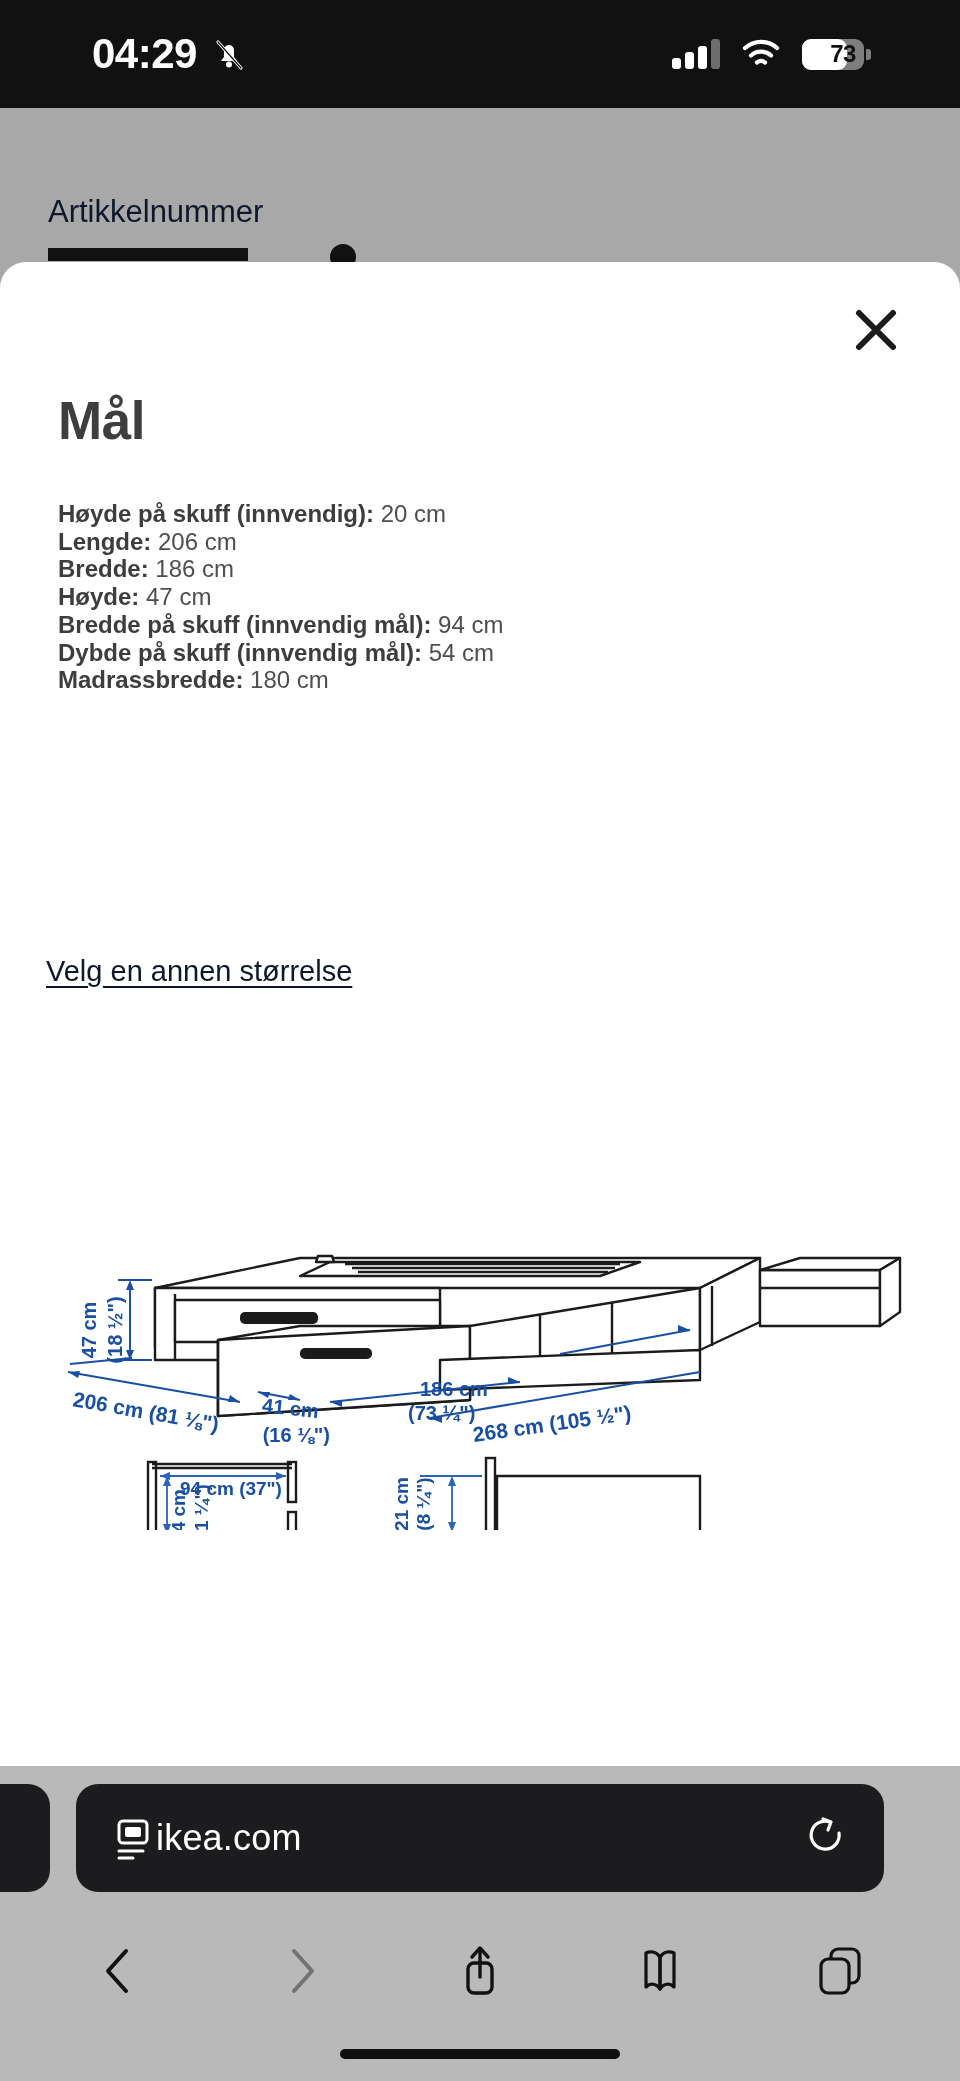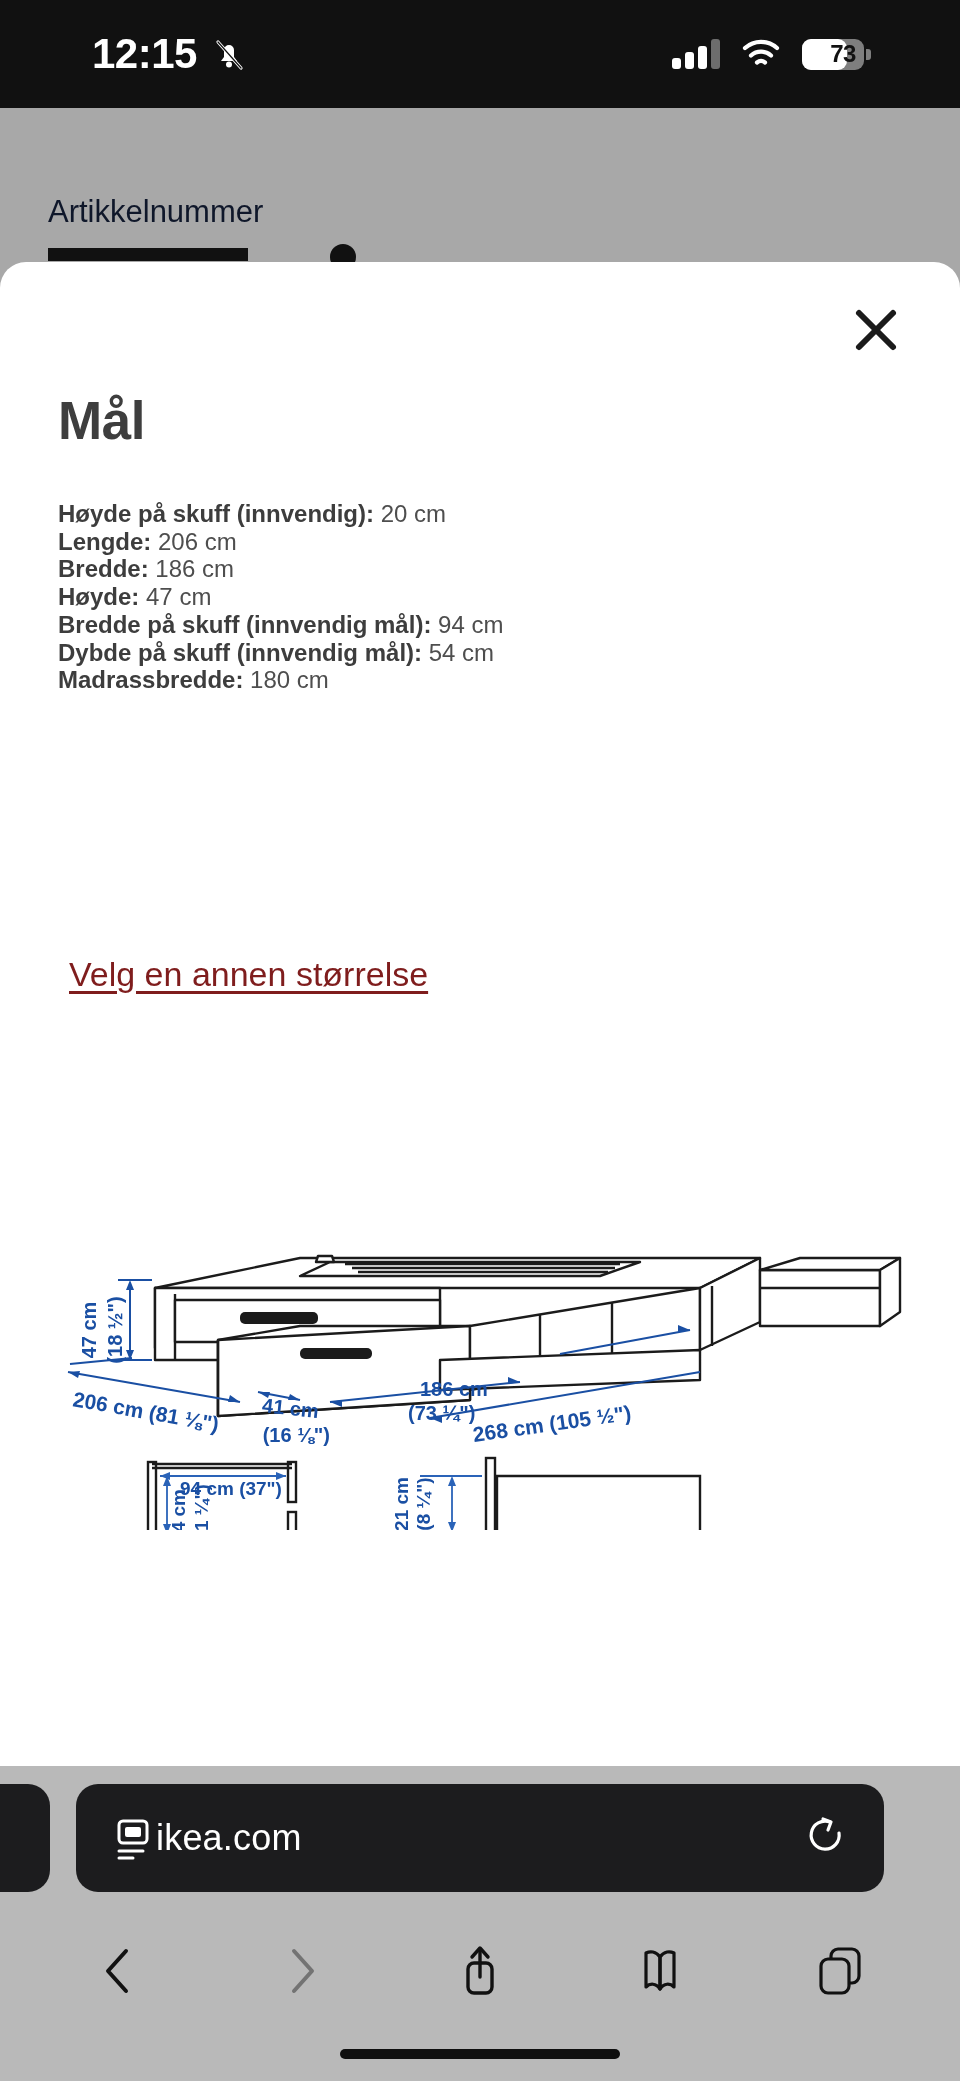--- a/index.html
+++ b/index.html
@@ -94,22 +94,22 @@
     position:absolute; top:500px; left:58px; right:40px;
   }
   .measure-row {
     font-size:24px; color:#484848; line-height:1.155;
     white-space:nowrap;
   }
   .measure-row .m-label { font-weight:700; color:#3d3d3d; }
   .measure-row .m-value { font-weight:400; color:#4e4e4e; }
 
   .size-link {
-    position:absolute; top:955px; left:69px;
-    font-size:34px; color:#7f1d1d;
+    position:absolute; top:955px; left:46px;
+    font-size:29px; color:#0f172a;
     text-decoration:underline;
     text-underline-offset:5px;
     cursor:pointer;
   }
 
   
   .diagram {
     position:absolute; top:1230px; left:0; width:960px; height:300px;
   }
   .diagram svg { display:block; }
@@ -150,21 +150,21 @@
   .home-indicator {
     position:absolute; bottom:22px; left:50%; transform:translateX(-50%);
     width:280px; height:10px; background:#0f0f0f; border-radius:6px;
   }
 </style>
 </head>
 <body>
 
 <div class="status-bar">
   <div class="status-left">
-    <span class="status-time">12:15</span>
+    <span class="status-time">04:29</span>
     <span class="bell-icon">
       <svg width="36" height="38" viewBox="0 0 36 38">
         <path d="M10 26 L26 26 L23 22 L23 15 a5 5 0 0 0 -10 0 L13 22 Z" fill="#ffffff"></path>
         <circle cx="18" cy="29.5" r="3" fill="#ffffff"></circle>
         <line x1="7" y1="7" x2="30" y2="33" stroke="#ffffff" stroke-width="3.2" stroke-linecap="round"></line>
         <line x1="7" y1="7" x2="30" y2="33" stroke="#111111" stroke-width="1.2" stroke-linecap="round"></line>
       </svg>
     </span>
   </div>
   <div class="status-right">

